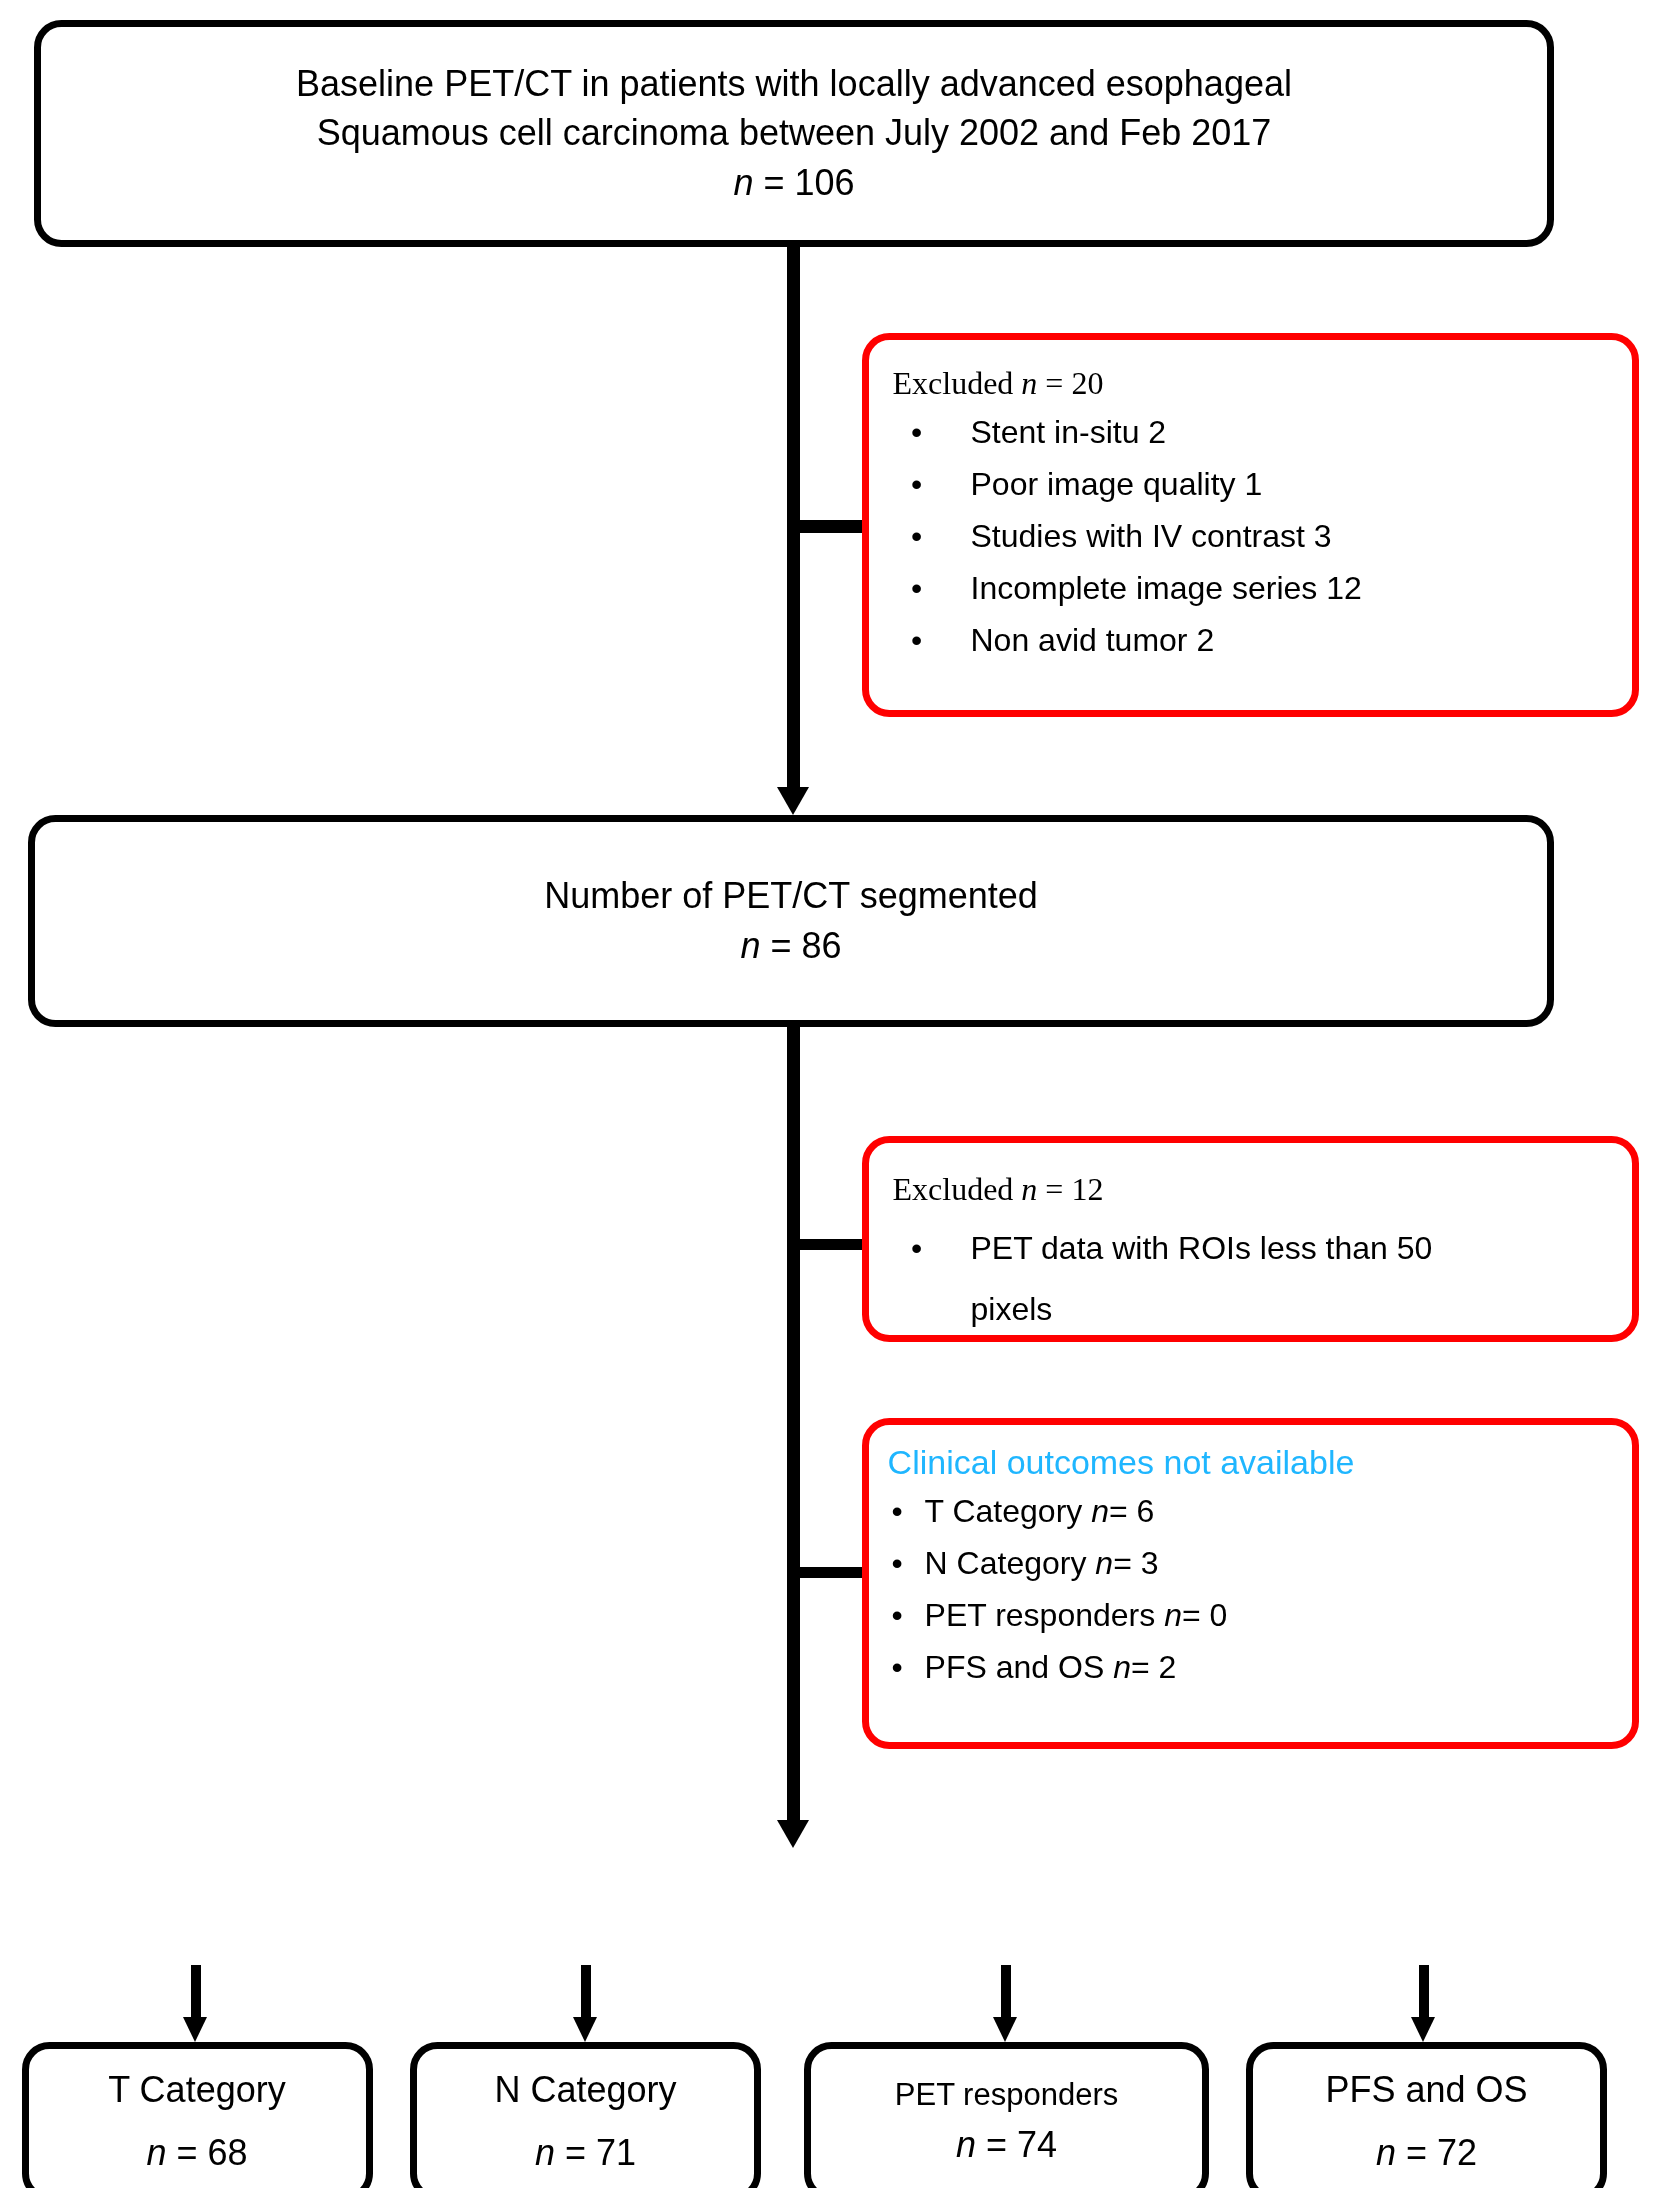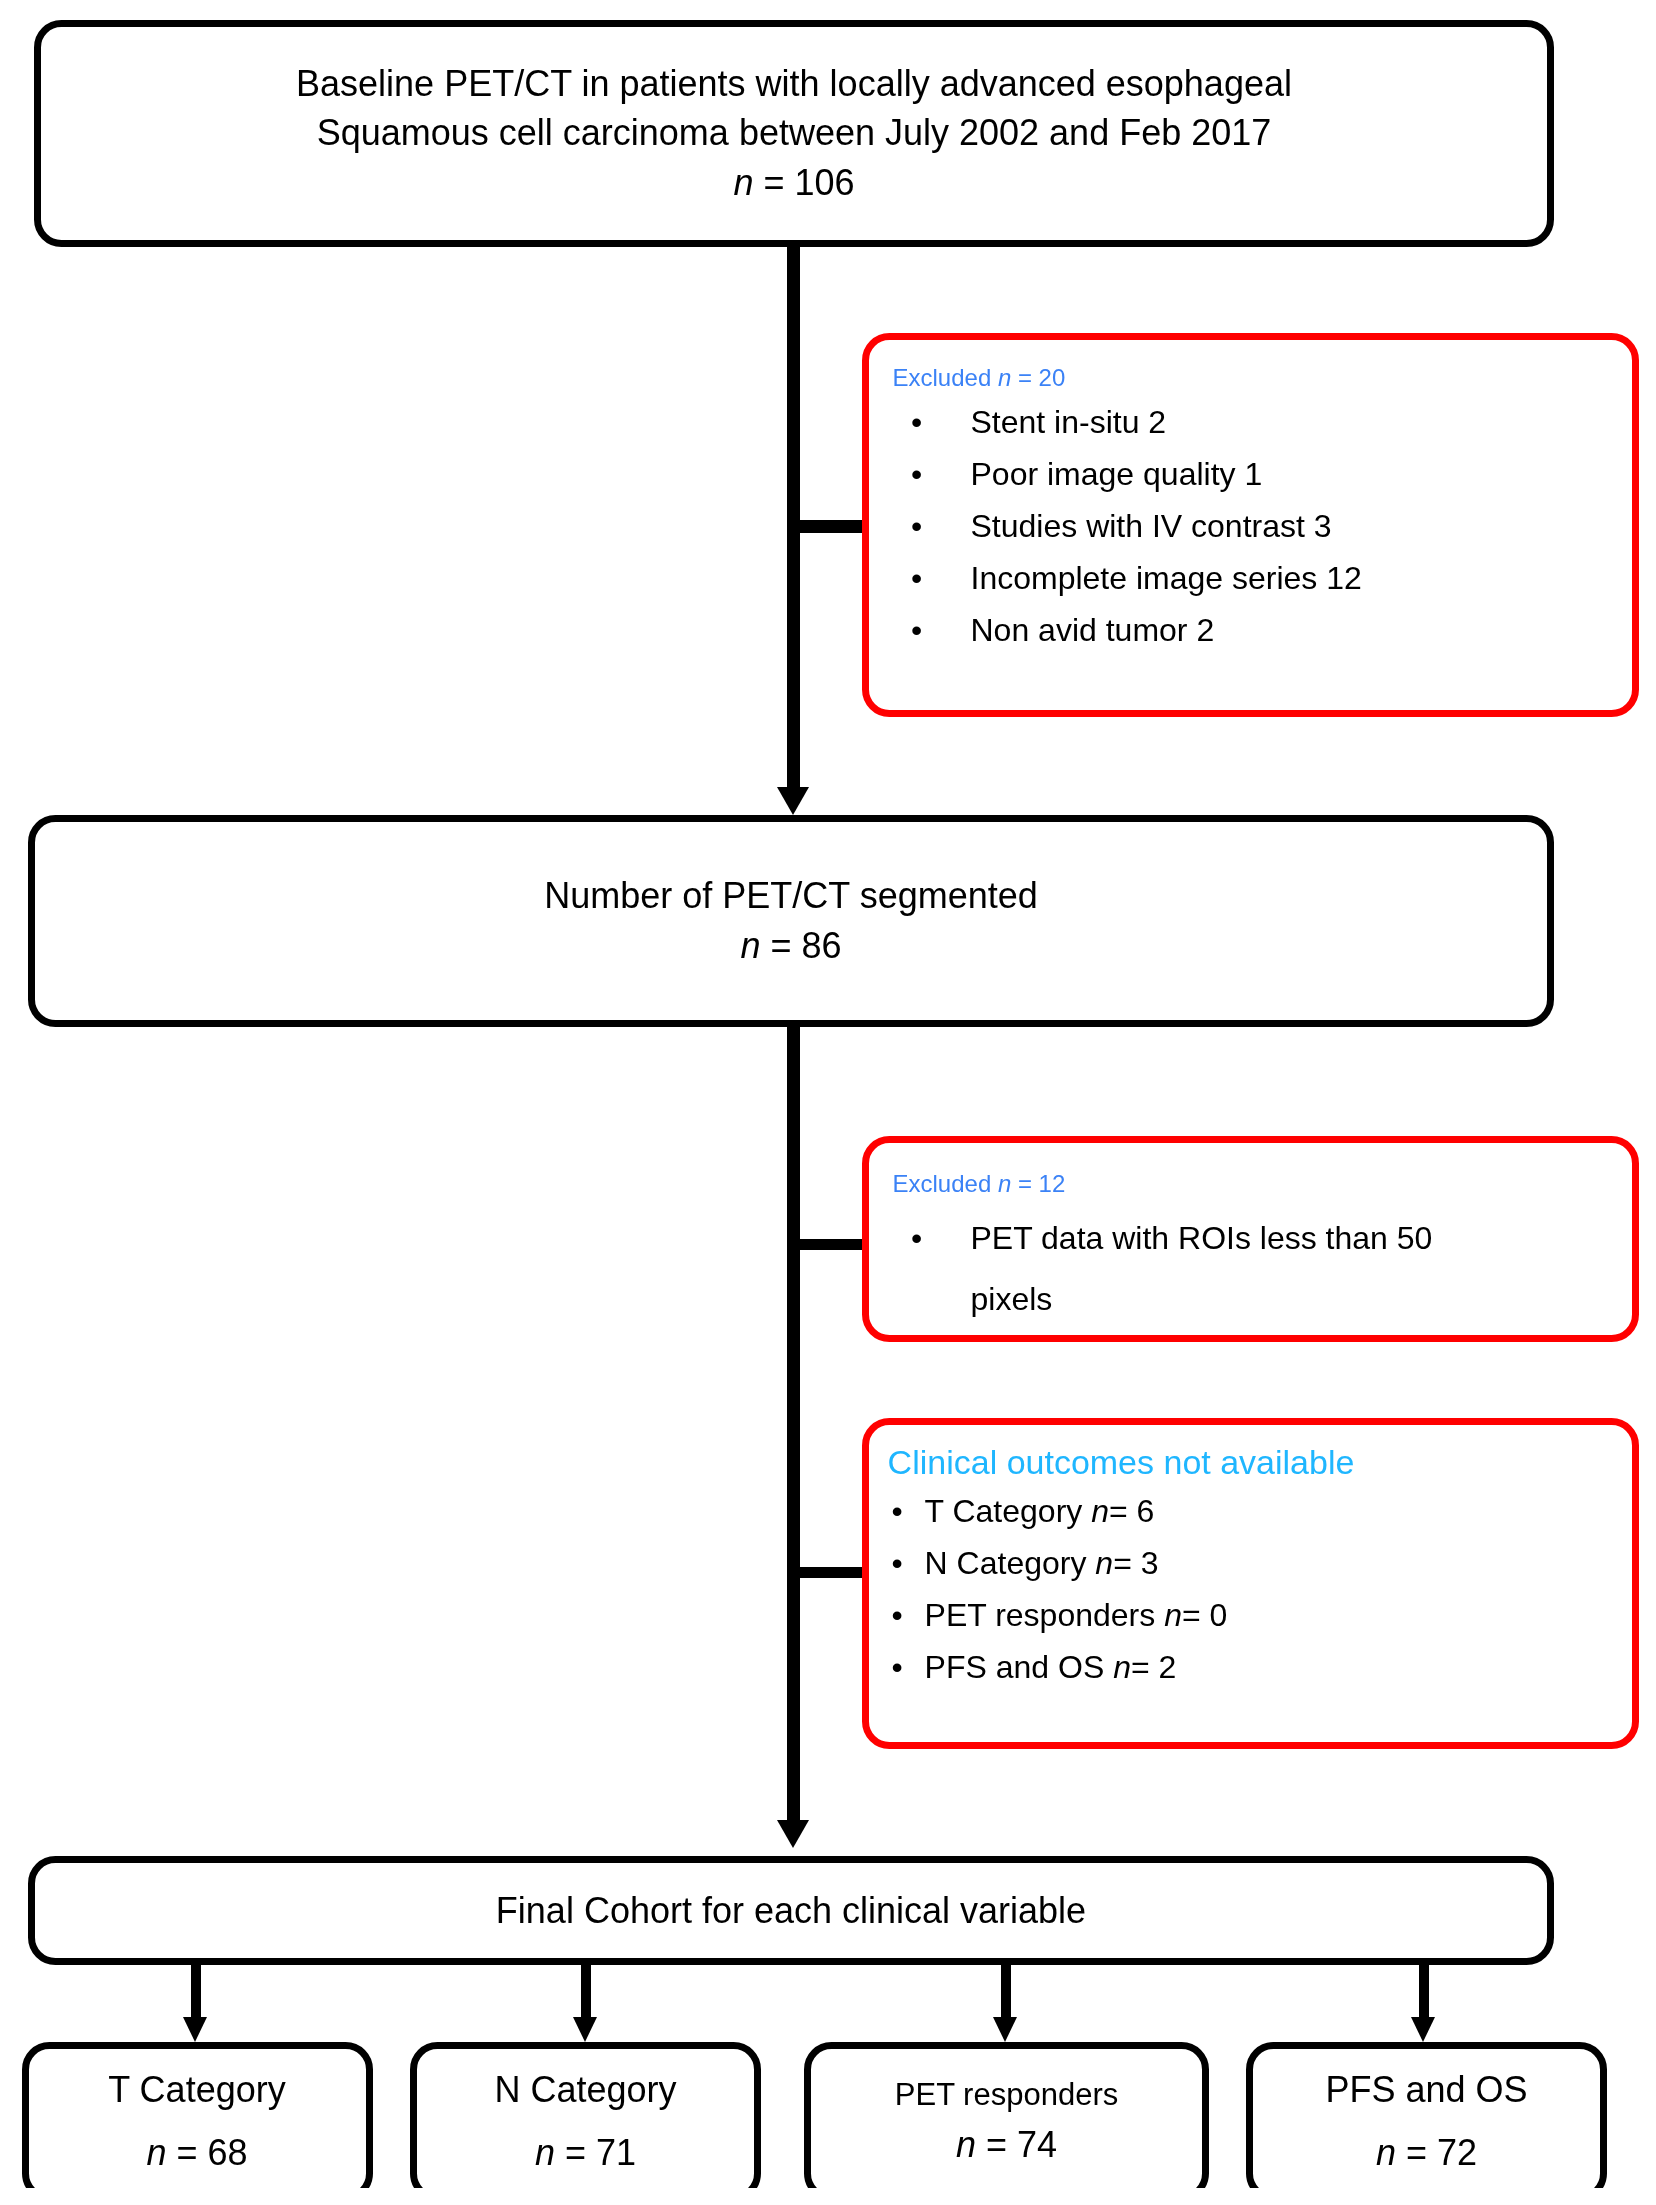--- a/index.html
+++ b/index.html
@@ -46,25 +46,26 @@
     font-size: 36px;
     line-height: 1.38;
     color: #000000;
     white-space: nowrap;
     font-stretch: condensed;
   }
   .line .roman { font-style: normal; }
 
   
   .excl-head {
-    font-size: 24px;
+    font-size: 32px;
     line-height: 1.25;
-    color: #3b82f6;
+    color: #000000;
     margin: 0 0 4.9px 0;
     white-space: nowrap;
+    font-family: Liberation Serif, serif;
   }
   .excl-head em { font-style: italic; }
 
   .cyan-head {
     font-size: 34px;
     line-height: 1.2;
     color: #1fb6ff;
     margin: 0 0 3.9px 0;
     white-space: nowrap;
   }
@@ -195,23 +196,20 @@
   <div class="node red" style="left:862px; top:1418px; width:777px; height:331px; padding:16.7px 14.7px 0 18.6px;">
     <div class="cyan-head">Clinical outcomes not available</div>
     <ul class="bullets indent-narrow">
       <li><span class="bullet">•</span><span>T Category </span><em>n</em><span>= 6</span></li>
       <li><span class="bullet">•</span><span>N Category </span><em>n</em><span>= 3</span></li>
       <li><span class="bullet">•</span><span>PET responders </span><em>n</em><span>= 0</span></li>
       <li><span class="bullet">•</span><span>PFS and OS </span><em>n</em><span>= 2</span></li>
     </ul>
   </div>
 
-  <div class="node black" style="left:28px; top:1856px; width:1526px; height:109px; padding:0 19.6px;">
-    <div class="line">Final Cohort for each clinical variable</div>
-  </div>
 
   <div class="vline" style="left:191px; top:1965px; width:9.8px; height:55px;"></div>
   <div class="arrow-down thin" style="left:183px; top:2017px;"></div>
 
   <div class="vline" style="left:581px; top:1965px; width:9.8px; height:55px;"></div>
   <div class="arrow-down thin" style="left:573px; top:2017px;"></div>
 
   <div class="vline" style="left:1001px; top:1965px; width:9.8px; height:55px;"></div>
   <div class="arrow-down thin" style="left:993px; top:2017px;"></div>
 

